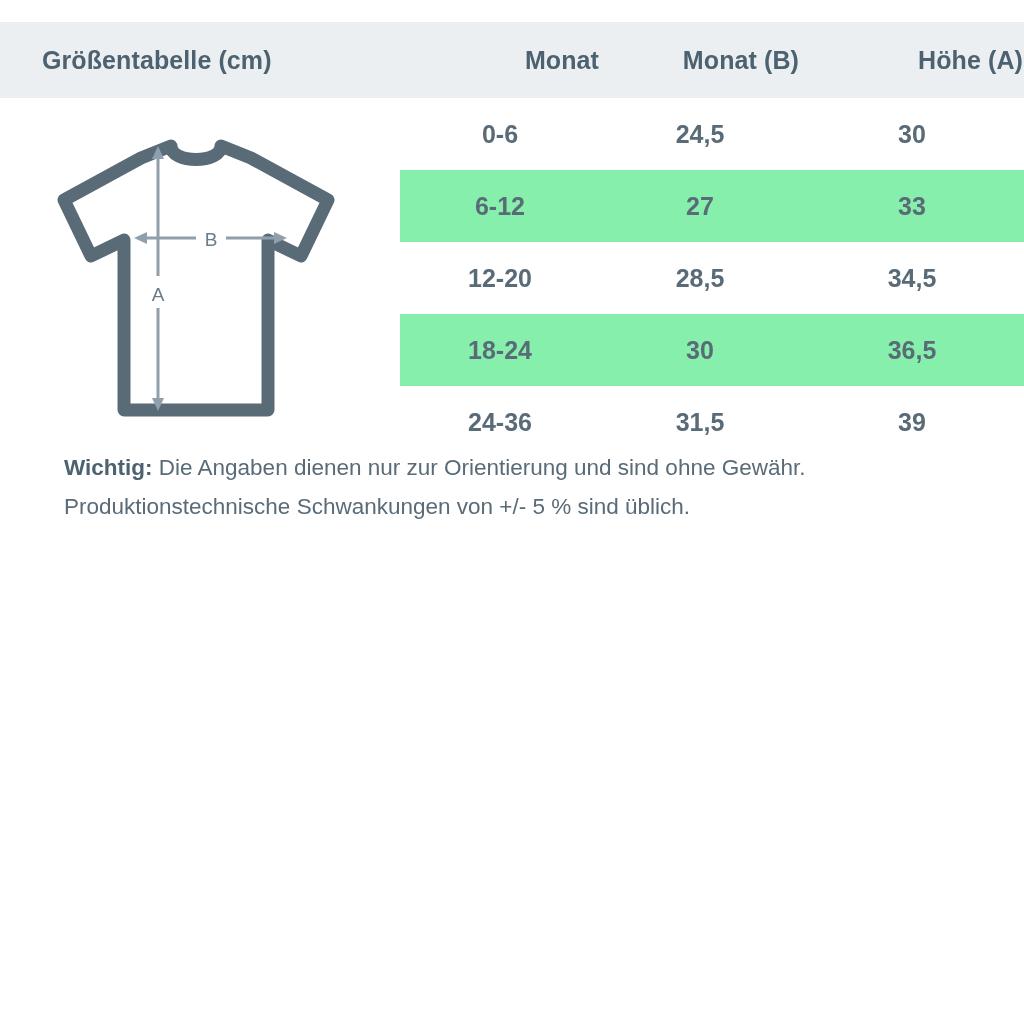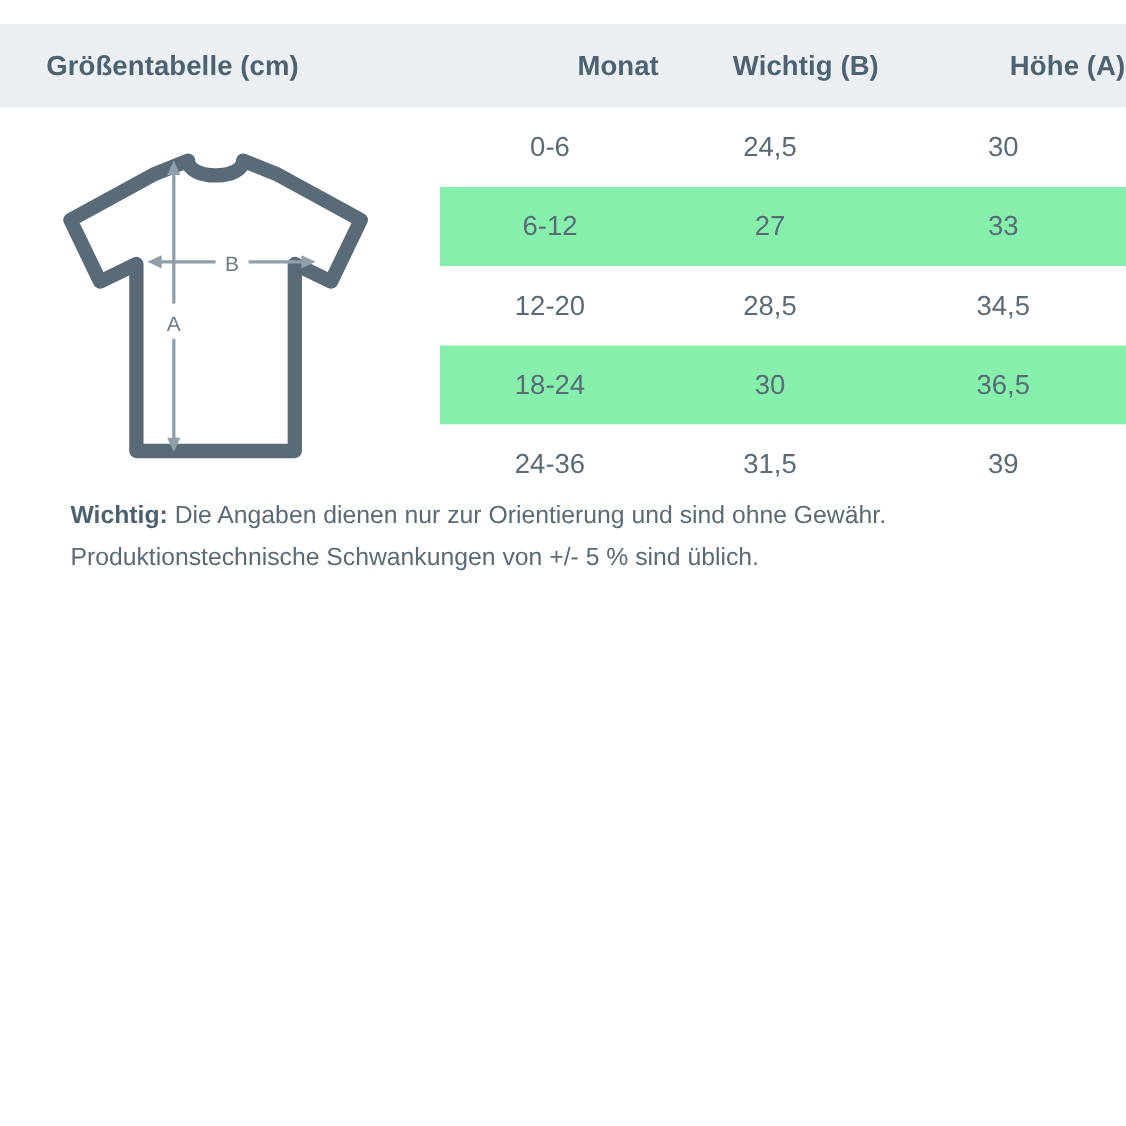--- a/index.html
+++ b/index.html
@@ -57,20 +57,21 @@
     text-align: right;
   }
 
   table.size-table tbody td {
     height: 70px;
     font-size: 25px;
     color: #5a6b78;
     text-align: center;
     vertical-align: middle;
     background: #ffffff;
+    font-weight: bold;
   }
   table.size-table tbody tr.alt td {
     background: #86efac;
   }
   table.size-table tbody td.spacer {
     background: #ffffff !important;
   }
 
   
   .shirt-box {
@@ -107,21 +108,21 @@
       <colgroup>
         <col class="c0">
           <col class="c1">
           <col class="c2">
           <col class="c3">
       </colgroup>
       <thead>
         <tr>
           <th class="h-title">Größentabelle (cm)</th>
           <th class="h-col">Monat</th>
-          <th class="h-col">Wichtig (B)</th>
+          <th class="h-col">Monat (B)</th>
           <th class="h-col">Höhe (A)</th>
         </tr>
       </thead>
       <tbody>
         <tr>
           <td class="spacer"></td>
           <td>0-6</td>
           <td>24,5</td>
           <td>30</td>
         </tr>

